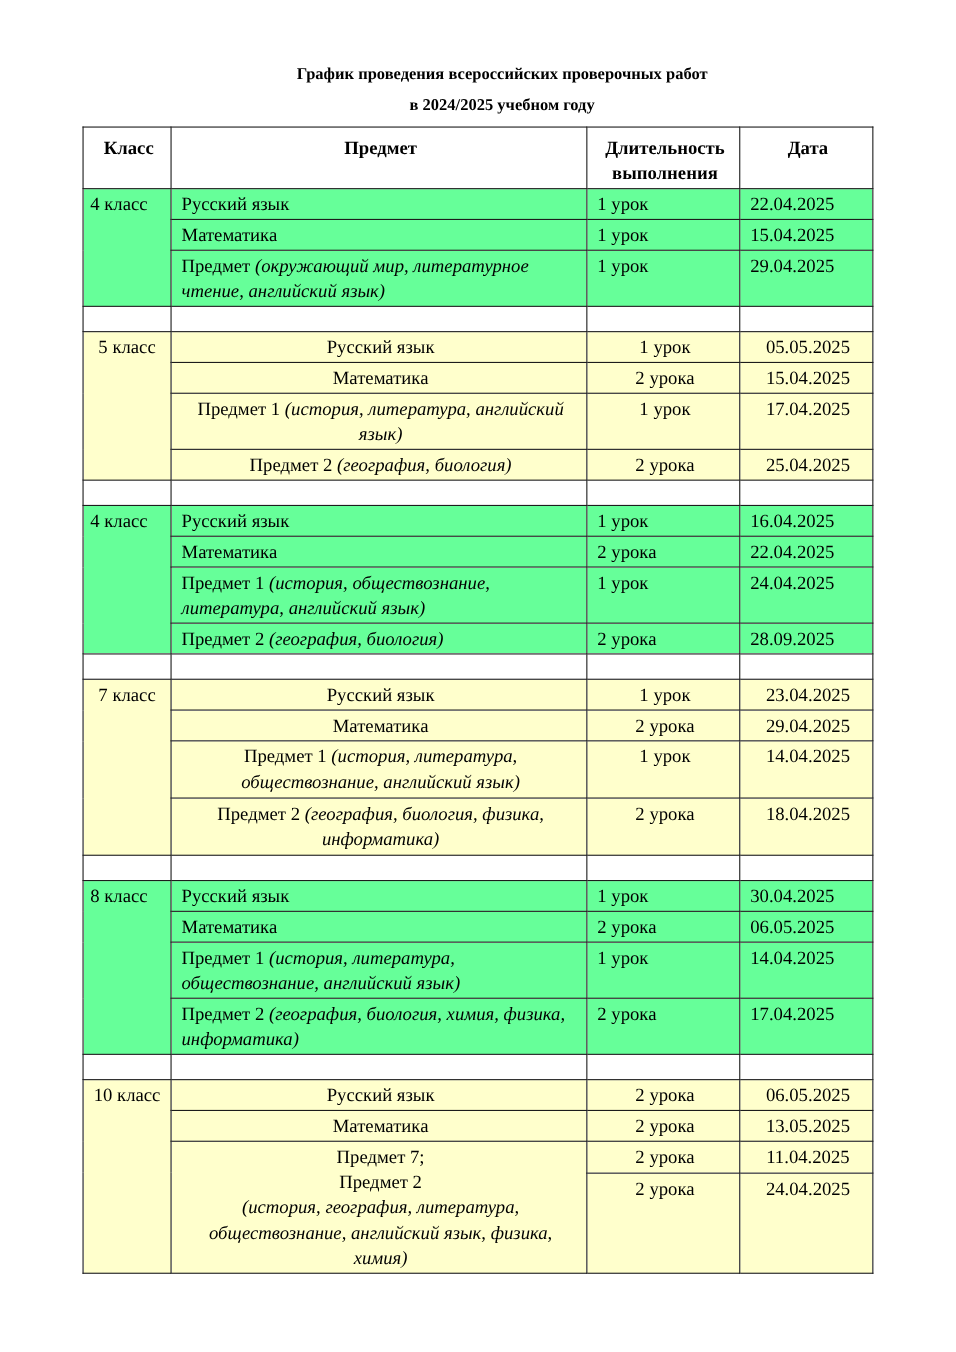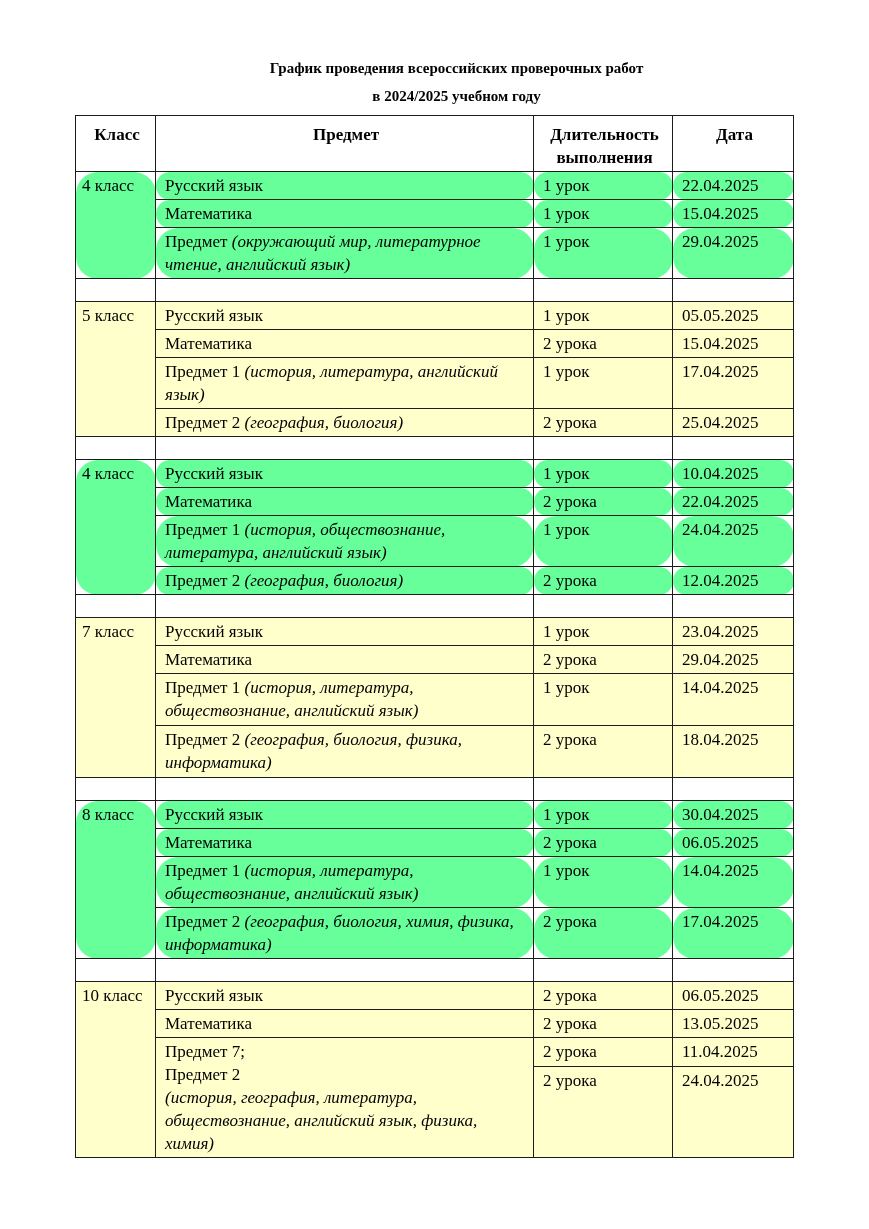--- a/index.html
+++ b/index.html
@@ -32,22 +32,22 @@
     padding:2px 6px 2px 9px;
     overflow:hidden;
     word-wrap:break-word;
   }
   tr.header-row td {
     font-weight:bold;
     text-align:center;
     padding-top:7px;
     background:#ffffff;
   }
-  tr.theme-green  td { background:var(--green);border-radius:22px; }
-  tr.theme-yellow td { background:var(--yellow); }
+  tr.theme-green  td { background:var(--green); }
+  tr.theme-yellow td { background:var(--yellow);text-align:center; }
   tr.spacer td { background:#ffffff; }
   td.cls { padding-left:6px; }
   .it, i { font-style:italic; font-weight:normal; }
   
   tr.rh-head { height:52px; }
   tr.rh-1    { height:27px; }
   tr.rh-2    { height:46px; }
   tr.rh-2b   { height:52px; }
   tr.rh-sp   { height:23px; }
   tr.rh-tall { height:88px; }
@@ -125,36 +125,36 @@
       <td></td>
           <td></td>
           <td></td>
           <td></td>
     </tr>
 
     <tr class="theme-green rh-1">
       <td class="cls" rowspan="4">4 класс</td>
       <td>Русский язык</td>
       <td>1 урок</td>
-      <td>10.04.2025</td>
+      <td>16.04.2025</td>
     </tr>
     <tr class="theme-green rh-1">
       <td>Математика</td>
       <td>2 урока</td>
       <td>22.04.2025</td>
     </tr>
     <tr class="theme-green rh-2">
       <td><span>Предмет 1 </span><i>(история, обществознание, литература, английский язык)</i></td>
       <td>1 урок</td>
       <td>24.04.2025</td>
     </tr>
     <tr class="theme-green rh-1">
       <td><span>Предмет 2 </span><i>(география, биология)</i></td>
       <td>2 урока</td>
-      <td>12.04.2025</td>
+      <td>28.09.2025</td>
     </tr>
     <tr class="spacer rh-sp">
       <td></td>
           <td></td>
           <td></td>
           <td></td>
     </tr>
 
     <tr class="theme-yellow rh-1">
       <td class="cls" rowspan="4">7 класс</td>

